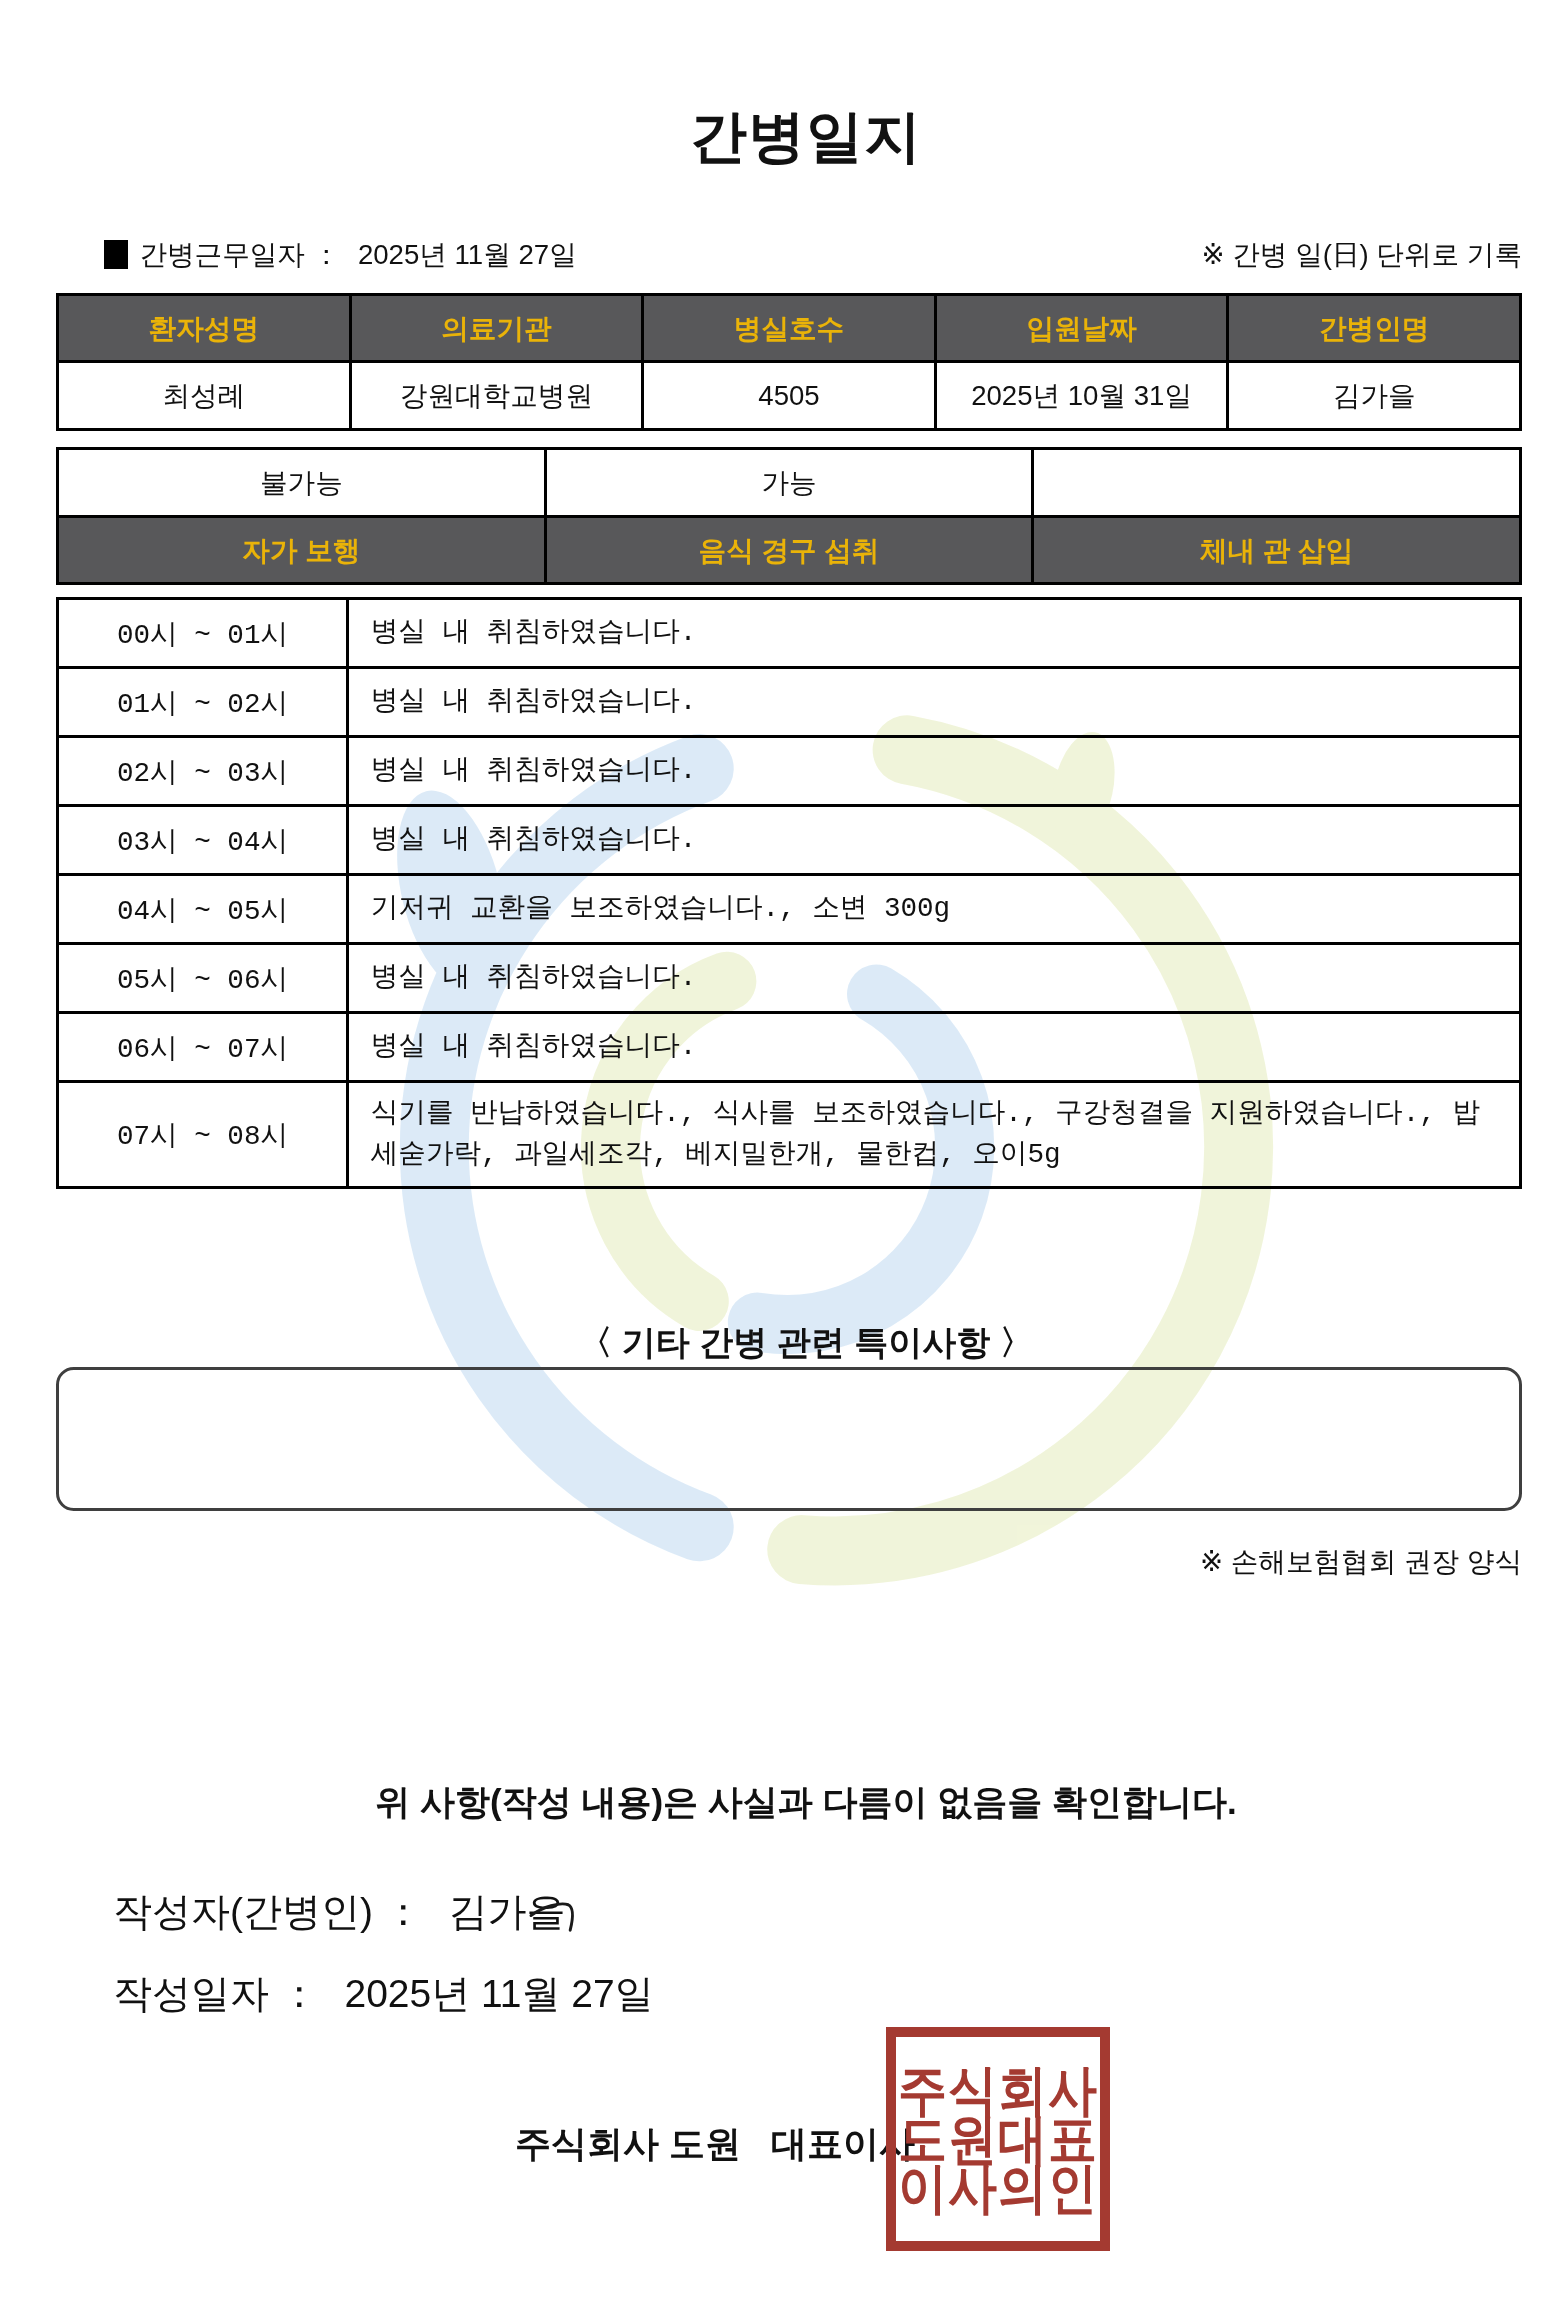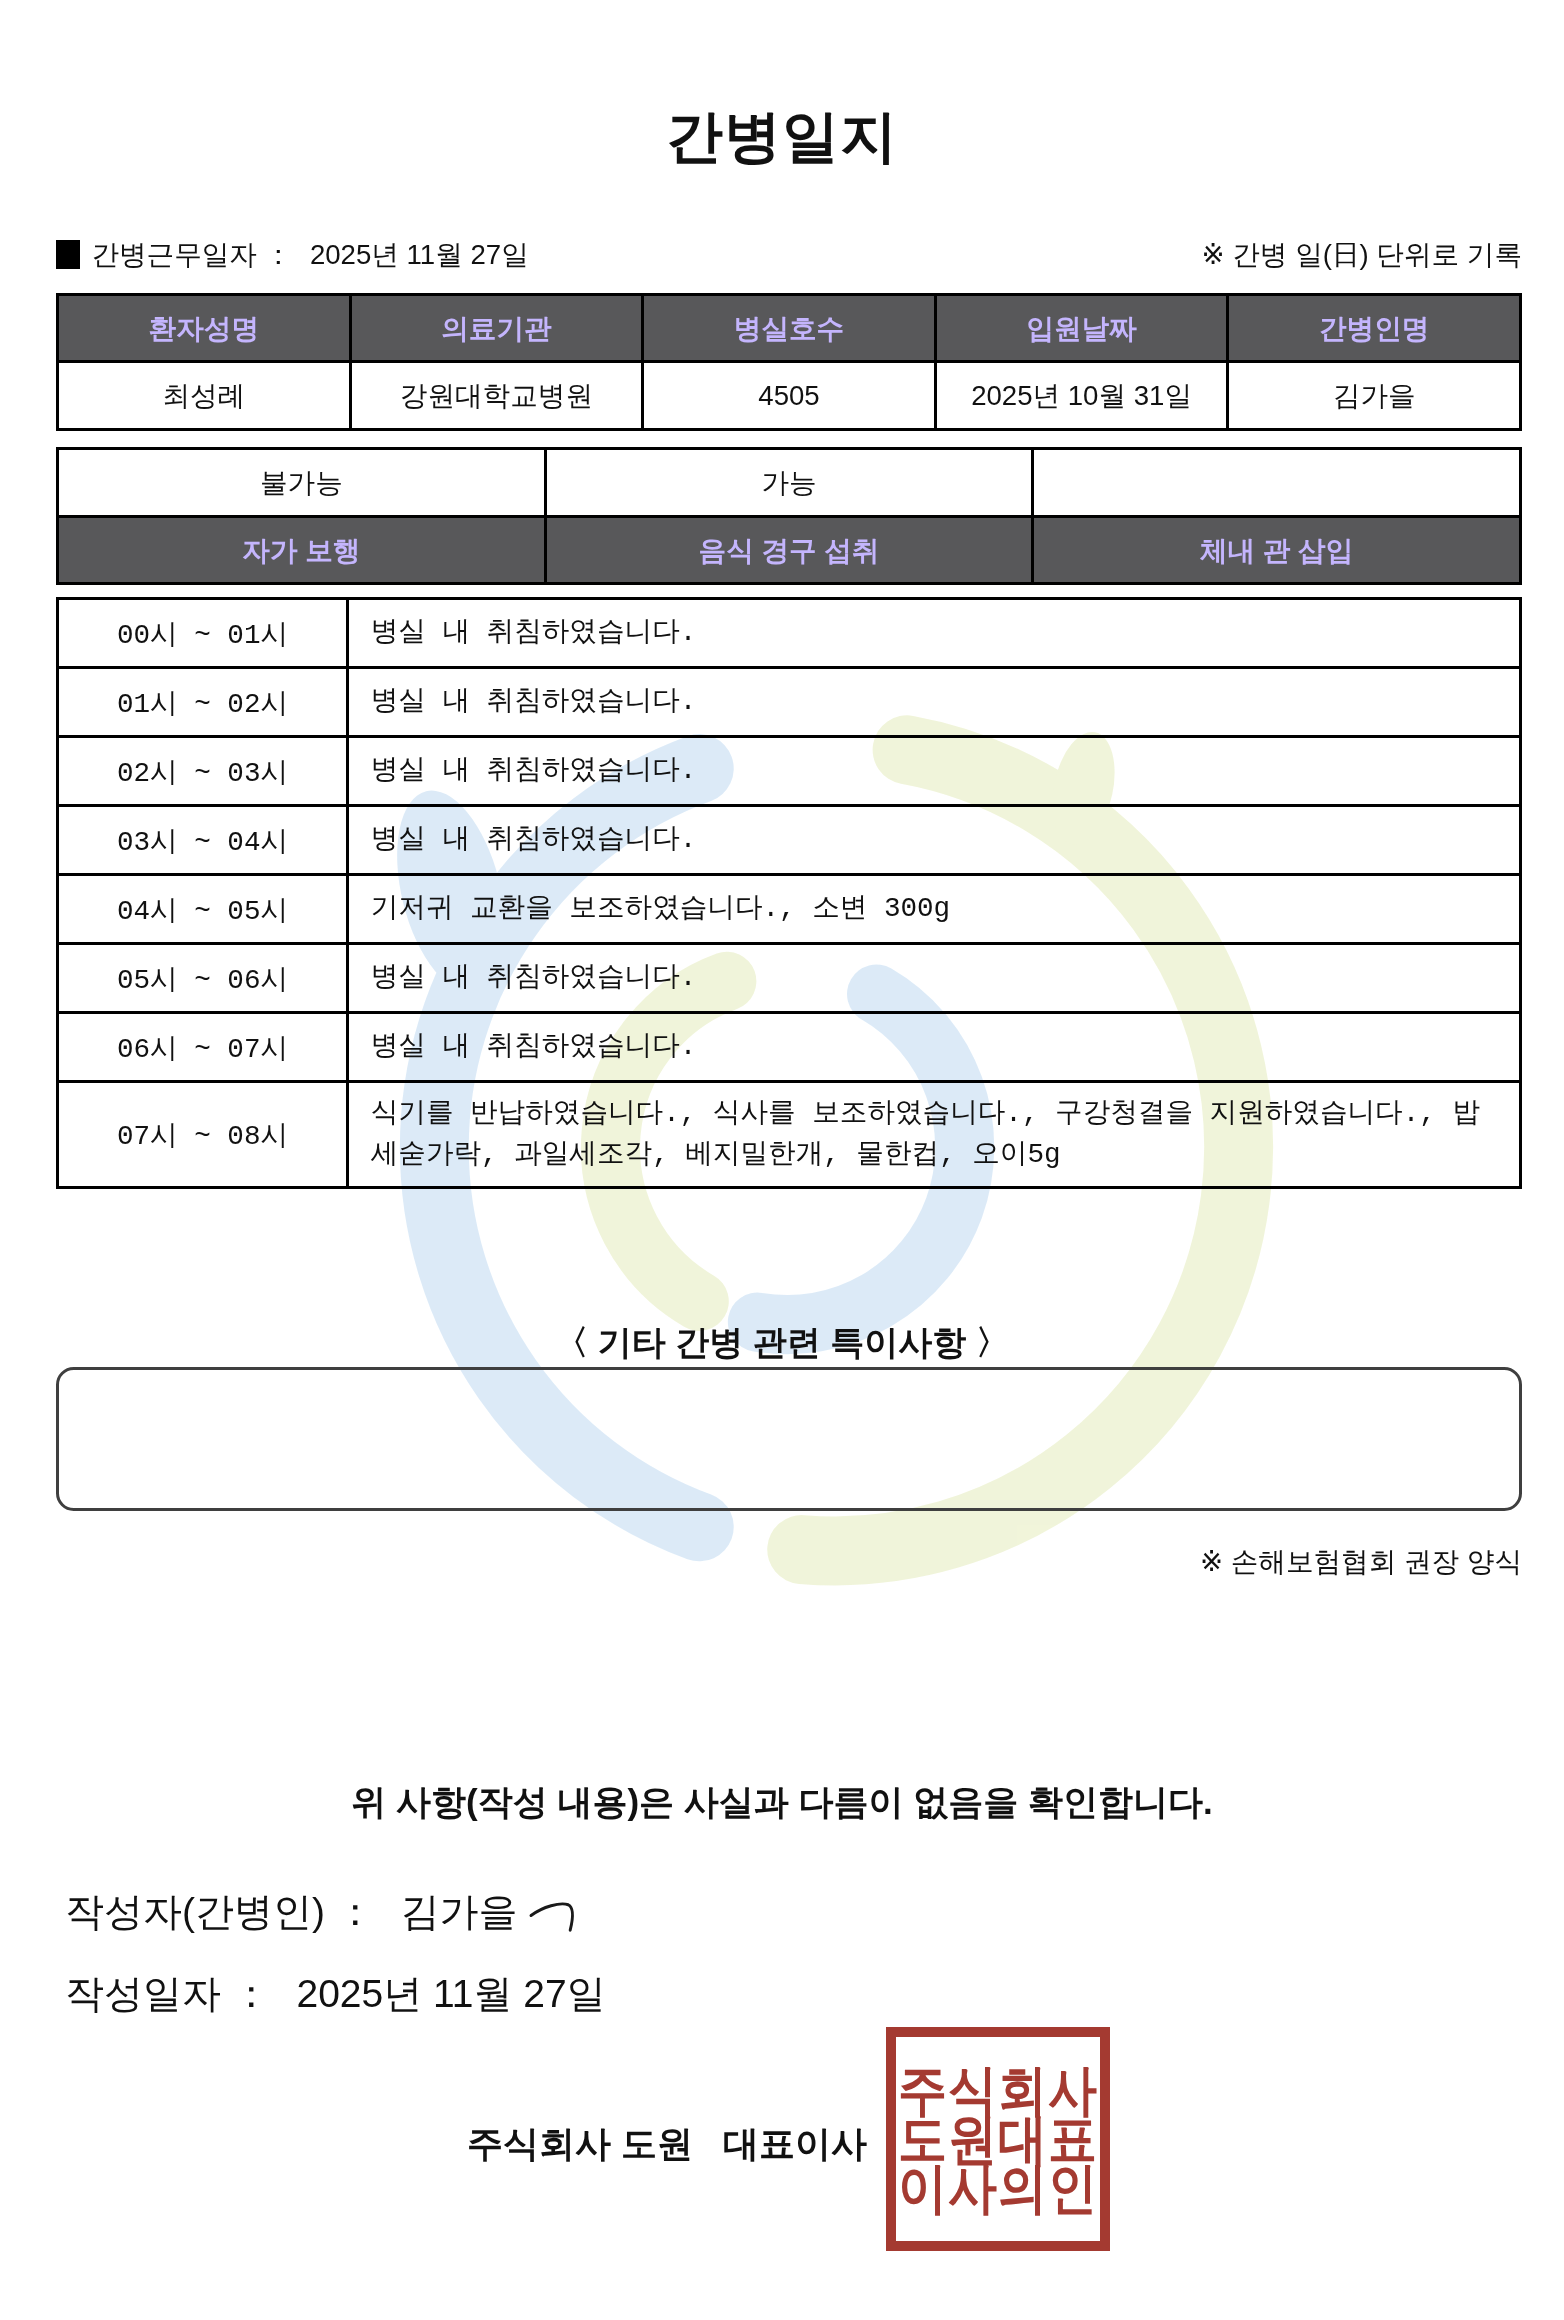--- a/index.html
+++ b/index.html
@@ -14,21 +14,21 @@
     height: 2321px;
     background: #ffffff;
     overflow: hidden;
   }
   .watermark {
     position: absolute;
     left: 0; top: 0;
     z-index: 0;
     pointer-events: none;
   }
-  .layer { position: absolute; z-index: 1; }
+  .layer { position: absolute; z-index: 1; padding-left: 48px; }
 
   
   .title {
     top: 99px; left: 0; width: 100%;
     text-align: center;
     font-size: 57px;
     font-weight: 900;
     letter-spacing: 1px;
     margin: 0;
   }
@@ -53,21 +53,21 @@
   .tbl { border-collapse: collapse; width: 100%; table-layout: fixed; }
   .tbl th, .tbl td {
     border: 3.9px solid #000;
     font-size: 27.6px;
     text-align: center;
     vertical-align: middle;
     overflow: hidden;
   }
   .tbl th {
     background: #58585A;
-    color: #c4b5fd;
+    color: #eab308;
     font-weight: 700;
     height: 67px;
   }
   .tbl td { height: 68px; background: transparent; }
 
   .t1 { top: 293px; left: 56px; width: 1466px; }
   .t2 { top: 447px; left: 56px; width: 1466px; }
   .t3 { top: 597px; left: 56px; width: 1466px; }
   .t3 td { height: 69px; font-family: Liberation Mono, monospace; }
   .t3 td.content {

